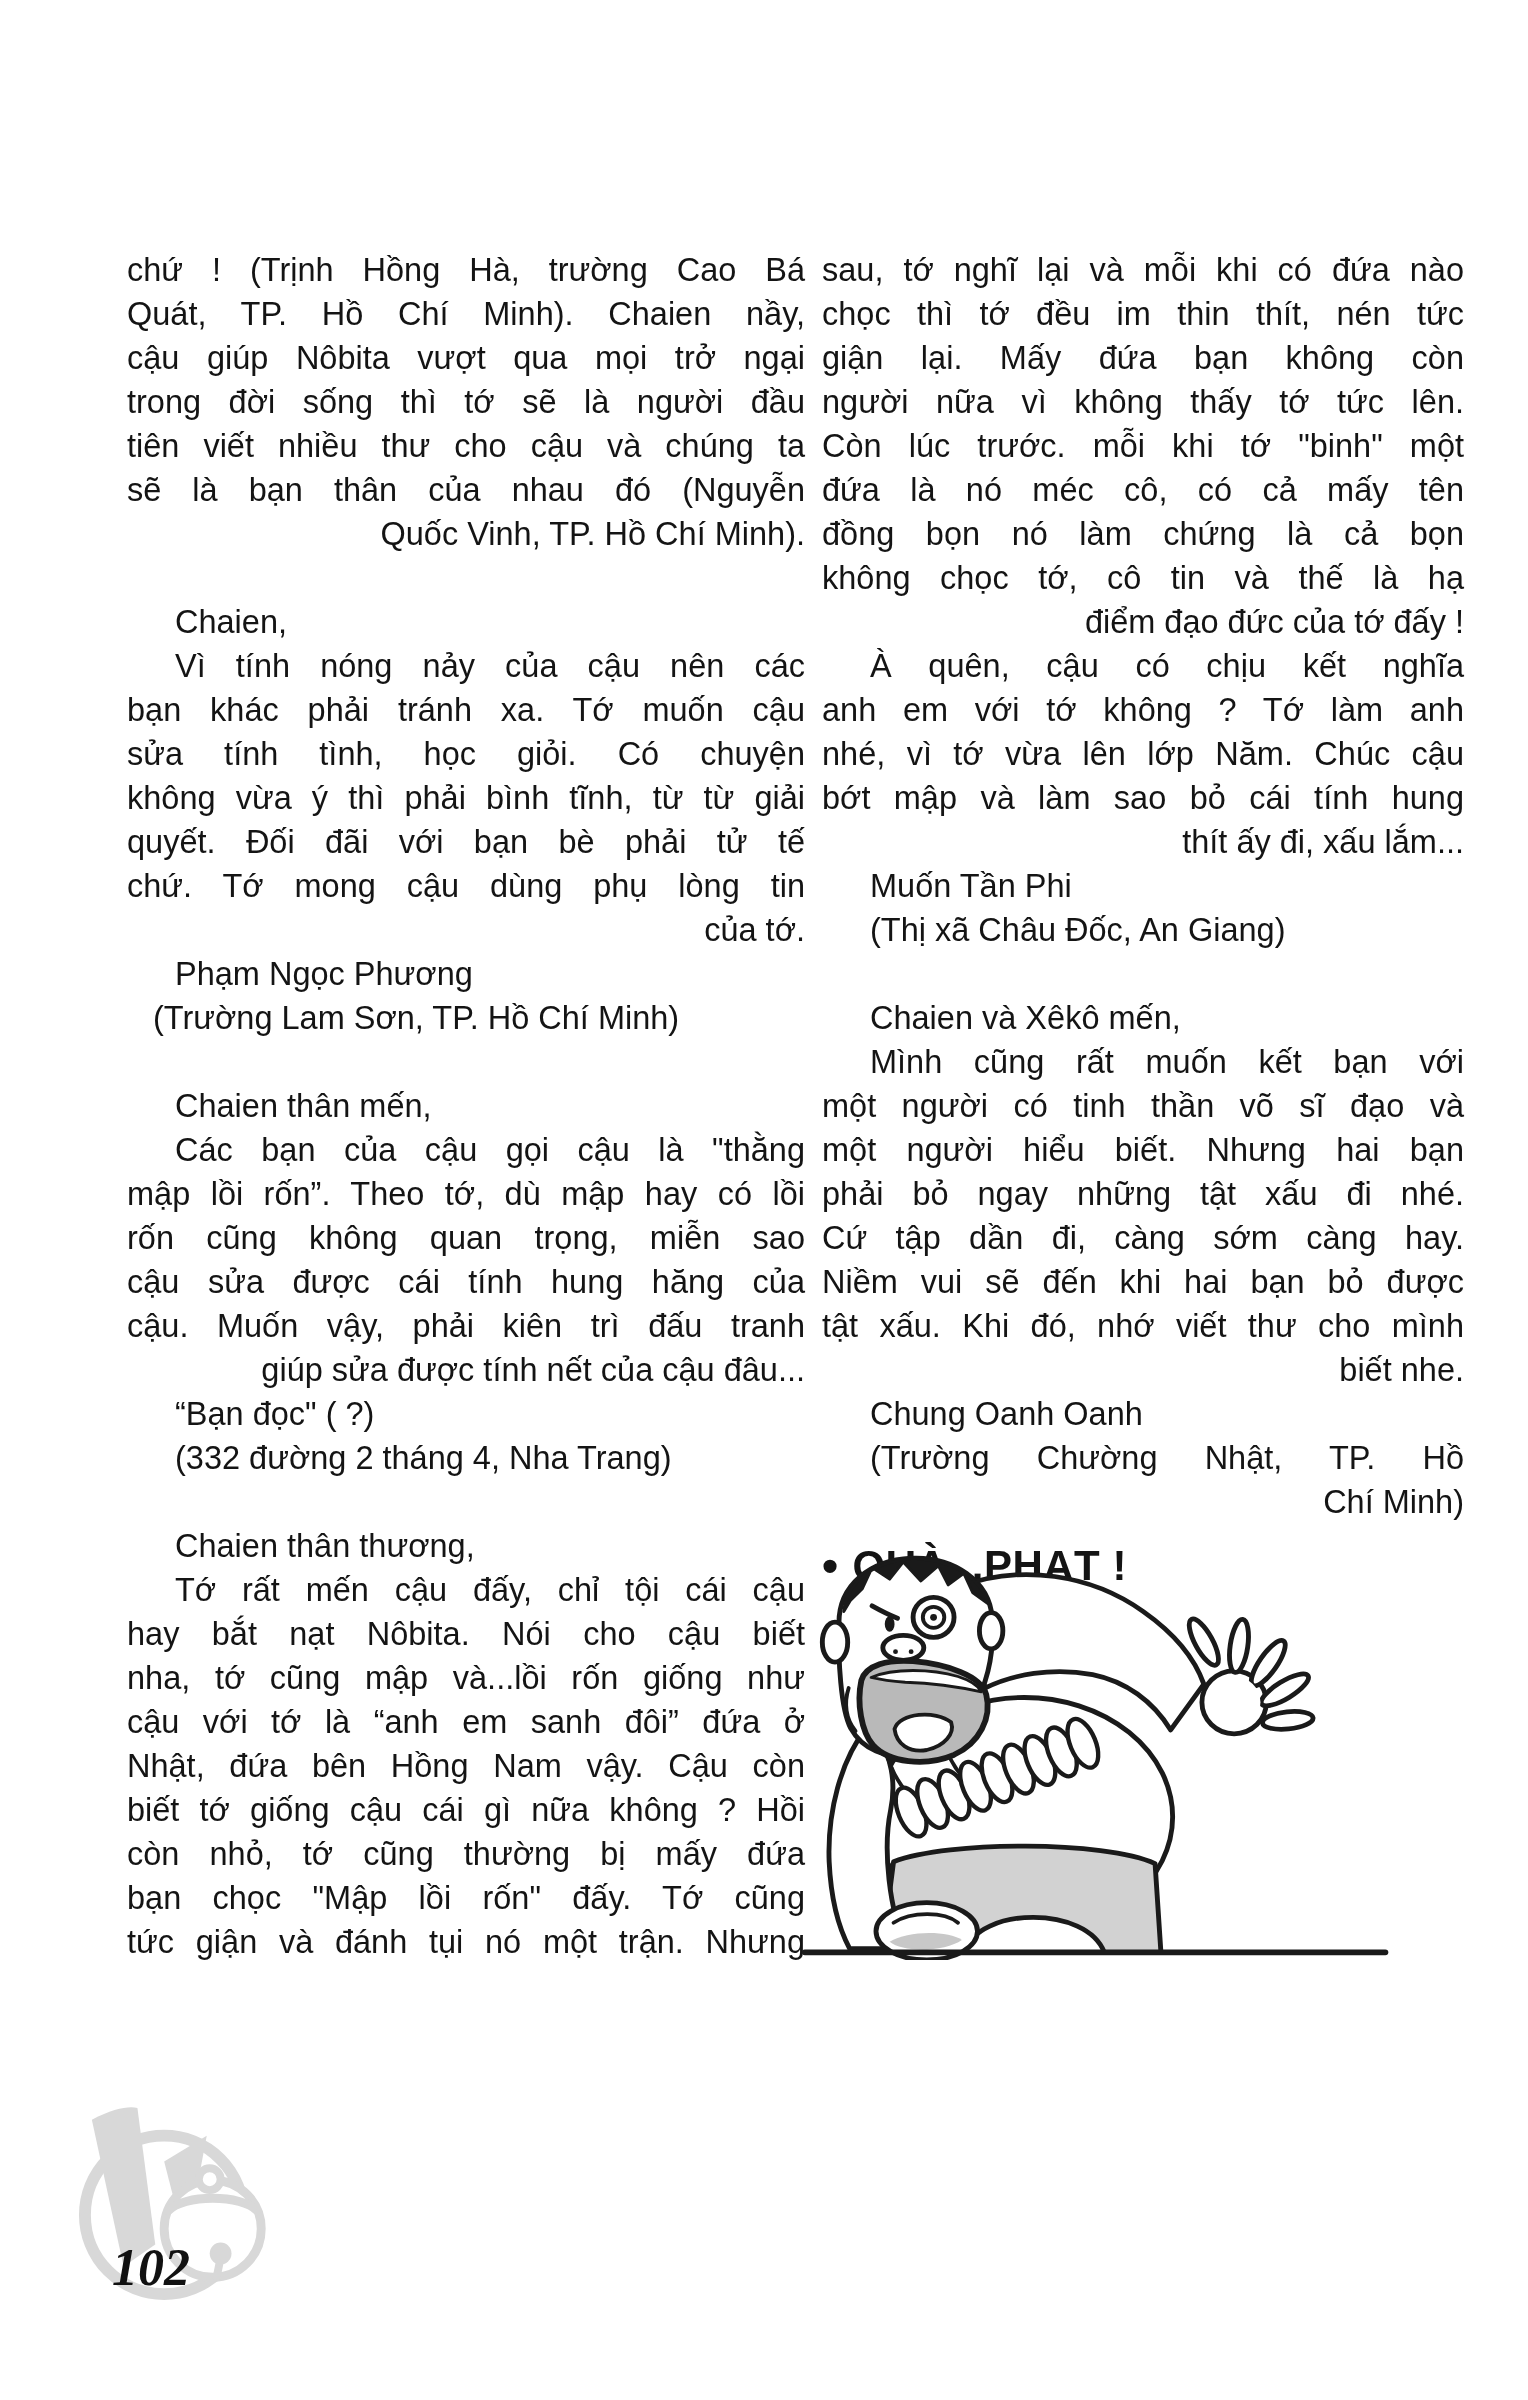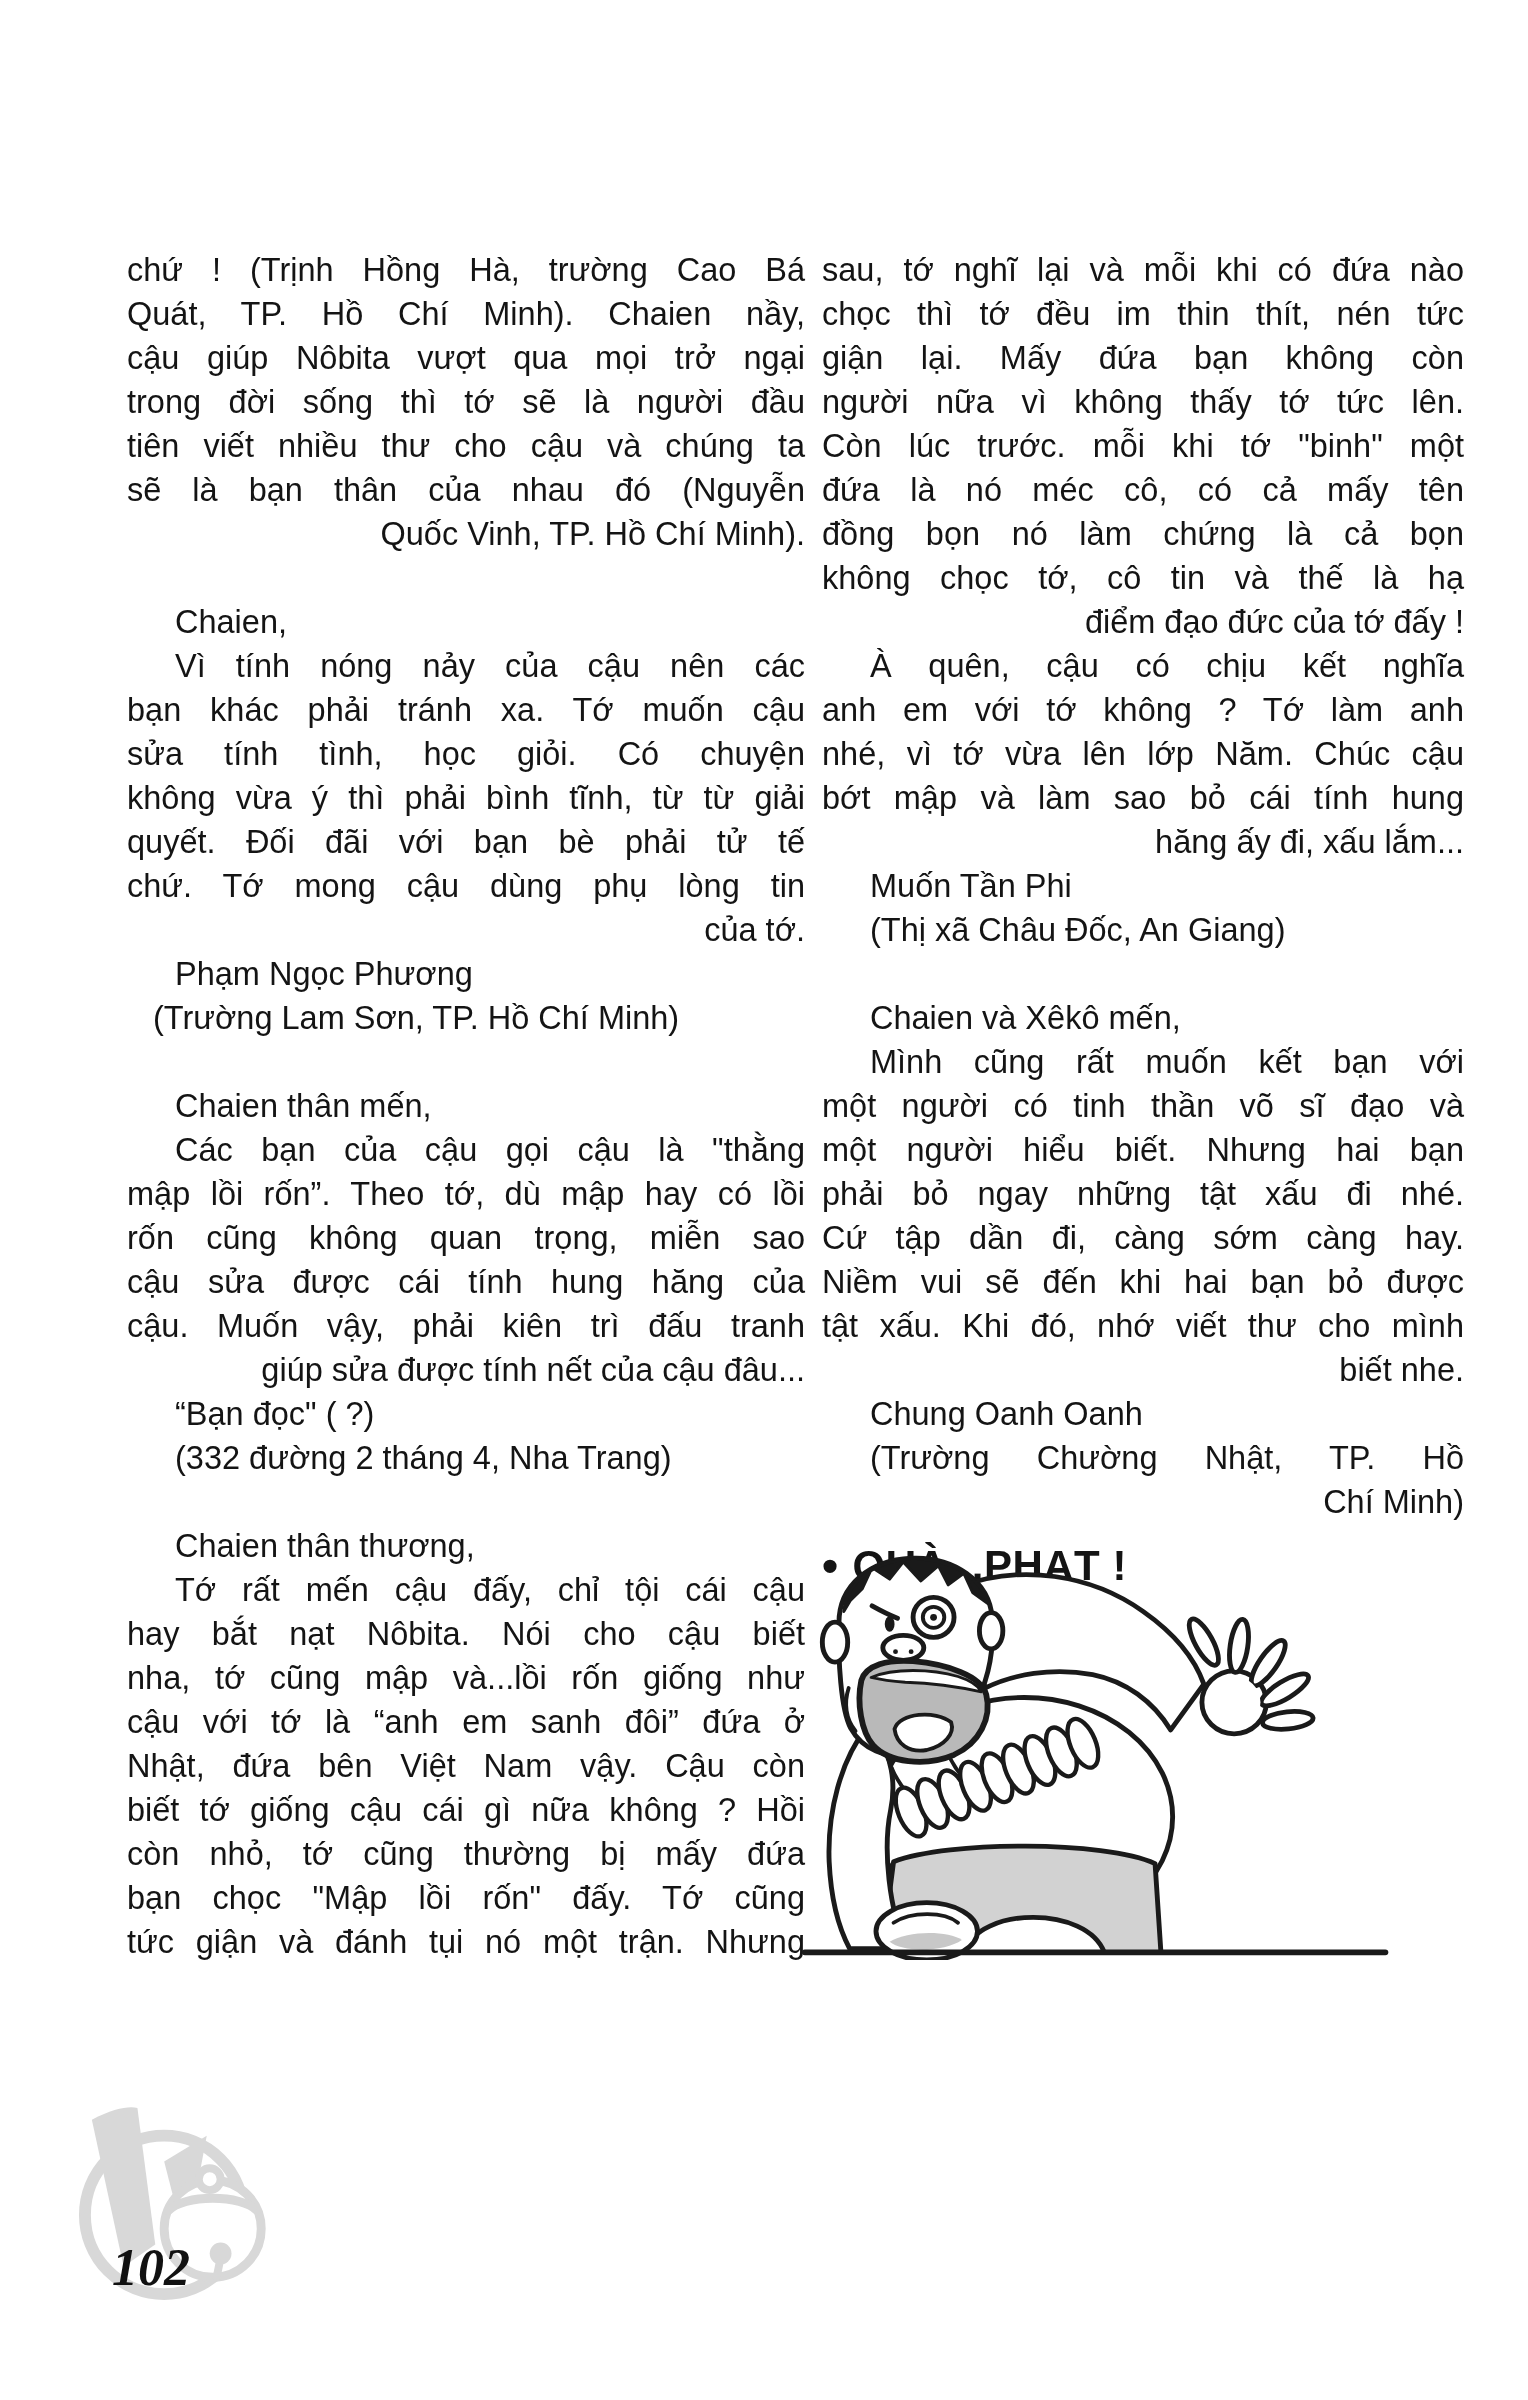--- a/index.html
+++ b/index.html
@@ -77,21 +77,21 @@
       <div class="line j">cậu. Muốn vậy, phải kiên trì đấu tranh</div>
       <div class="line l">giúp sửa được tính nết của cậu đâu...</div>
       <div class="line li">“Bạn đọc" ( ?)</div>
       <div class="line li">(332 đường 2 tháng 4, Nha Trang)</div>
       <div class="line gap">&nbsp;</div>
       <div class="line li">Chaien thân thương,</div>
       <div class="line ji">Tớ rất mến cậu đấy, chỉ tội cái cậu</div>
       <div class="line j">hay bắt nạt Nôbita. Nói cho cậu biết</div>
       <div class="line j">nha, tớ cũng mập và...lồi rốn giống như</div>
       <div class="line j">cậu với tớ là “anh em sanh đôi” đứa ở</div>
-      <div class="line j">Nhật, đứa bên Việt Nam vậy. Cậu còn</div>
+      <div class="line j">Nhật, đứa bên Hồng Nam vậy. Cậu còn</div>
       <div class="line j">biết tớ giống cậu cái gì nữa không ? Hồi</div>
       <div class="line j">còn nhỏ, tớ cũng thường bị mấy đứa</div>
       <div class="line j">bạn chọc "Mập lồi rốn" đấy. Tớ cũng</div>
       <div class="line j">tức giận và đánh tụi nó một trận. Nhưng</div>
     </div>
 
   <div class="col col-right">
     <div>
         <div class="line j">sau, tớ nghĩ lại và mỗi khi có đứa nào</div>
         <div class="line j">chọc thì tớ đều im thin thít, nén tức</div>
@@ -99,21 +99,21 @@
         <div class="line j">người nữa vì không thấy tớ tức lên.</div>
         <div class="line j">Còn lúc trước. mỗi khi tớ "binh" một</div>
         <div class="line j">đứa là nó méc cô, có cả mấy tên</div>
         <div class="line j">đồng bọn nó làm chứng là cả bọn</div>
         <div class="line j">không chọc tớ, cô tin và thế là hạ</div>
         <div class="line l">điểm đạo đức của tớ đấy !</div>
         <div class="line ji">À quên, cậu có chịu kết nghĩa</div>
         <div class="line j">anh em với tớ không ? Tớ làm anh</div>
         <div class="line j">nhé, vì tớ vừa lên lớp Năm. Chúc cậu</div>
         <div class="line j">bớt mập và làm sao bỏ cái tính hung</div>
-        <div class="line l">hăng ấy đi, xấu lắm...</div>
+        <div class="line l">thít ấy đi, xấu lắm...</div>
         <div class="line li">Muốn Tần Phi</div>
         <div class="line li">(Thị xã Châu Đốc, An Giang)</div>
         <div class="line gap">&nbsp;</div>
         <div class="line li">Chaien và Xêkô mến,</div>
         <div class="line ji">Mình cũng rất muốn kết bạn với</div>
         <div class="line j">một người có tinh thần võ sĩ đạo và</div>
         <div class="line j">một người hiểu biết. Nhưng hai bạn</div>
         <div class="line j">phải bỏ ngay những tật xấu đi nhé.</div>
         <div class="line j">Cứ tập dần đi, càng sớm càng hay.</div>
         <div class="line j">Niềm vui sẽ đến khi hai bạn bỏ được</div>

